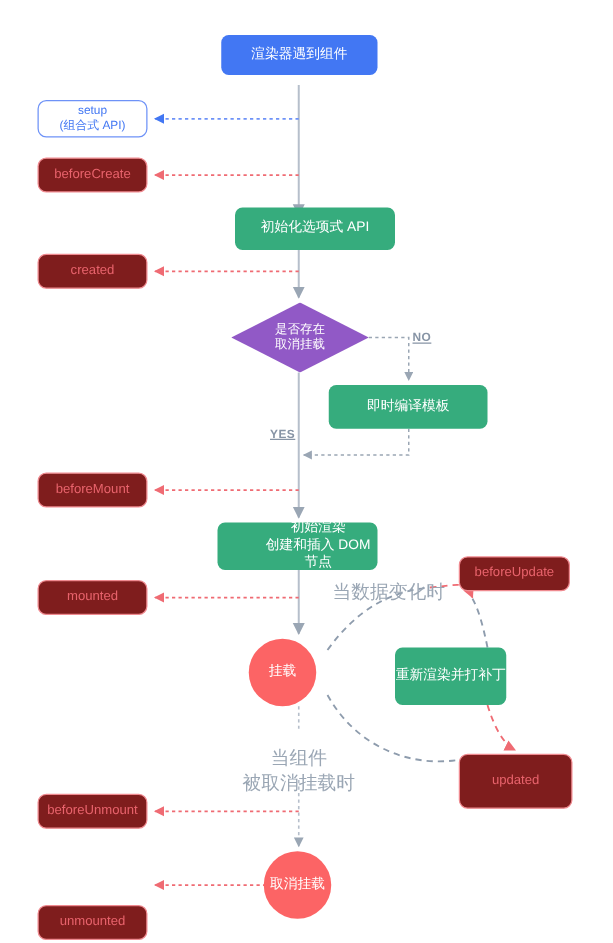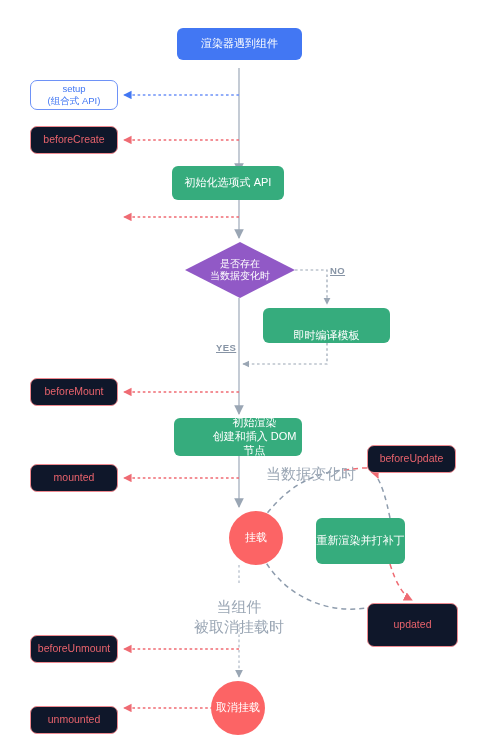--- a/index.html
+++ b/index.html
@@ -5,21 +5,21 @@
   html,body{margin:0;padding:0;background:#ffffff;}
   body{width:490px;height:754px;font-family:"Liberation Sans","DejaVu Sans",sans-serif;}
   #stage{position:relative;width:490px;height:754px;overflow:hidden;background:#fff;}
   svg#wires{position:absolute;left:0;top:0;width:490px;height:754px;}
   .node{position:absolute;box-sizing:border-box;display:flex;align-items:center;justify-content:center;text-align:center;}
   .box{border-radius:6px;}
   .lbl{line-height:1.25;white-space:pre-line;}
   .n-blue{background:#4277f3;color:#ffffff;font-size:11px;}
   .n-green{background:#36ac7d;color:#ffffff;font-size:11px;}
   .n-circle{background:#fc6465;color:#ffffff;font-size:11px;border-radius:50%;}
-  .n-hook{background:#0f172a;border:1.3px solid #ef8a90;color:#e8636c;font-size:10.5px;border-radius:7px;justify-content:center;}
+  .n-hook{background:#7f1d1d;border:1.3px solid #ef8a90;color:#e8636c;font-size:10.5px;border-radius:7px;justify-content:center;}
   .n-setup{background:#ffffff;border:1.3px solid #6e92f7;color:#4277f3;font-size:9.5px;border-radius:7px;}
   .diamond{position:absolute;}
   .diamond .dtext{position:absolute;left:0;top:0;width:100%;height:100%;display:flex;align-items:center;justify-content:center;color:#ffffff;font-size:10px;line-height:1.25;white-space:pre-line;text-align:center;}
   .edge-label{position:absolute;color:#8794a5;font-size:9.5px;font-weight:bold;letter-spacing:.4px;text-decoration:underline;}
   .flow-label{position:absolute;color:#9aa6b4;font-size:15px;line-height:1.3;white-space:pre-line;text-align:center;font-weight:normal;}
 </style>
 </head>
 <body>
 
 <div id="stage">
@@ -82,57 +82,60 @@
 
   <div class="node n-setup" style="left:30px;top:80px;width:88px;height:30px;align-items:center;">
     <span class="lbl">setup
 (组合式 API)</span>
   </div>
 
   <div class="node n-hook" style="left:30px;top:126px;width:88px;height:28px;">
     <span class="lbl">beforeCreate</span>
   </div>
 
-  <div class="node box n-green" style="left:172px;top:166px;width:112px;height:34px;">
+  <div class="node box n-green" style="left:188px;top:166px;width:128px;height:34px;">
     <span class="lbl">初始化选项式 API</span>
   </div>
 
+  <div class="node n-hook" style="left:30px;top:203px;width:88px;height:28px;">
+    <span class="lbl">created</span>
+  </div>
 
   <div class="diamond" style="left:185px;top:242px;width:110px;height:56px;">
     <svg width="110" height="56" viewBox="0 0 110 56">
       <polygon points="55,0 110,28 55,56 0,28" fill="#9159c6"></polygon>
     </svg>
     <span class="dtext">是否存在
-当数据变化时</span>
+取消挂载</span>
   </div>
 
   <div class="edge-label" style="left:330px;top:265px;">NO</div>
 
   <div class="edge-label" style="left:204px;top:342px;margin-left:12px;">YES</div>
 
-  <div class="node box n-green" style="left:263px;top:308px;width:127px;height:35px;align-items:flex-end;">
+  <div class="node box n-green" style="left:263px;top:308px;width:127px;height:35px;">
     <span class="lbl">即时编译模板</span>
   </div>
 
   <div class="node n-hook" style="left:30px;top:378px;width:88px;height:28px;">
     <span class="lbl">beforeMount</span>
   </div>
 
   <div class="node box n-green" style="left:174px;top:418px;width:128px;height:38px;padding-left:33px;">
     <span class="lbl">初始渲染
 创建和插入 DOM 节点</span>
   </div>
 
   <div class="node n-hook" style="left:30px;top:464px;width:88px;height:28px;">
     <span class="lbl">mounted</span>
   </div>
 
   <div class="flow-label" style="left:265px;top:464px;width:92px;">当数据变化时</div>
 
-  <div class="node n-circle" style="left:229px;top:511px;width:54px;height:54px;">
+  <div class="node n-circle" style="left:199px;top:511px;width:54px;height:54px;">
     <span class="lbl">挂载</span>
   </div>
 
   <div class="node n-hook" style="left:367px;top:445px;width:89px;height:28px;">
     <span class="lbl">beforeUpdate</span>
   </div>
 
   <div class="node box n-green" style="left:316px;top:518px;width:89px;height:46px;">
     <span class="lbl">重新渲染并打补丁</span>
   </div>
@@ -141,21 +144,21 @@
     <span class="lbl">updated</span>
   </div>
 
   <div class="flow-label" style="left:191px;top:597px;width:96px;">当组件
 被取消挂载时</div>
 
   <div class="node n-hook" style="left:30px;top:635px;width:88px;height:28px;">
     <span class="lbl">beforeUnmount</span>
   </div>
 
-  <div class="node n-hook" style="left:30px;top:706px;width:88px;height:28px;">
+  <div class="node n-hook" style="left:30px;top:724px;width:88px;height:28px;">
     <span class="lbl">unmounted</span>
   </div>
 
   <div class="node n-circle" style="left:211px;top:681px;width:54px;height:54px;">
     <span class="lbl">取消挂载</span>
   </div>
 
 </div>
 
 </body></html>

